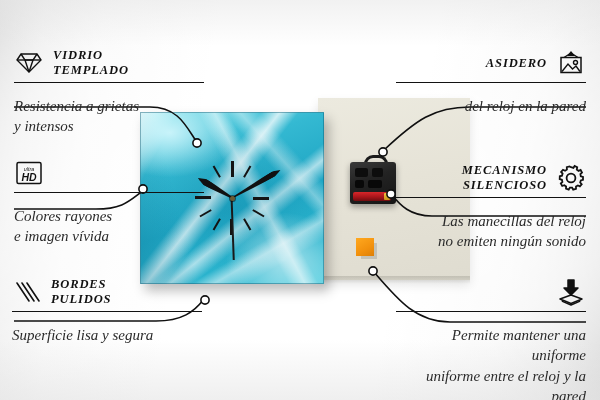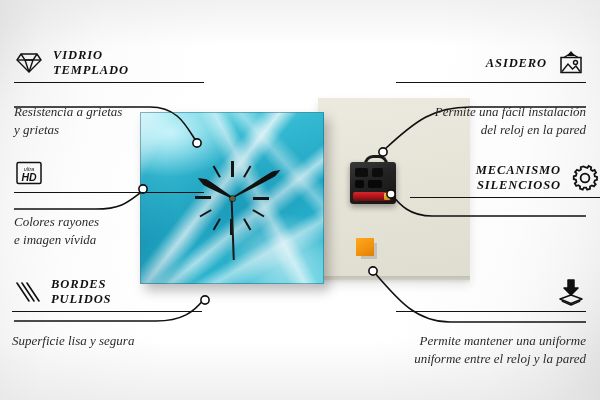--- a/index.html
+++ b/index.html
@@ -98,29 +98,29 @@
   .feat{position:absolute;width:190px;}
   .feat .hdrow{display:flex;align-items:center;gap:9px;}
   .feat.left .hdrow{justify-content:flex-start;}
   .feat.right .hdrow{justify-content:flex-end;}
   .ficon{width:30px;height:30px;flex:0 0 30px;display:flex;align-items:center;justify-content:center;}
   .ficon svg{display:block;}
   .ftitle{font-family:"Liberation Serif",serif;font-weight:bold;font-size:12.5px;
     letter-spacing:.9px;color:#111;line-height:1.18;text-transform:uppercase;}
   .feat.right .ftitle{text-align:right;}
   .frule{height:0;border-top:1.4px solid #121212;margin-top:4px;}
-  .fdesc{font-family:"Liberation Serif",serif;font-size:13px;color:#2a2a2a;
-    line-height:1.35;margin-top:20px;}
+  .fdesc{font-family:"Liberation Serif",serif;font-size:15px;color:#2a2a2a;
+    line-height:1.35;margin-top:13px;}
   .feat.right .fdesc{text-align:right;}
 
   .f1{left:14px;top:48px;}
   .f2{left:14px;top:158px;}
   .f3{left:12px;top:277px;}
   .f4{left:396px;top:48px;}
-  .f5{left:410px;top:163px;}
+  .f5{left:396px;top:163px;}
   .f6{left:396px;top:277px;}
 
   
   .links{position:absolute;inset:0;pointer-events:none;}
 </style>
 </head>
 <body>
 
 <div id="stage">
 
@@ -236,21 +236,21 @@
         </svg>
       </div>
       <div class="ftitle">
         <div>VIDRIO</div>
         <div>TEMPLADO</div>
       </div>
     </div>
     <div class="frule"></div>
     <div class="fdesc">
       <div>Resistencia a grietas</div>
-      <div>y grietas</div>
+      <div>y intensos</div>
     </div>
   </div>
 
   <div class="feat left f2">
     <div class="hdrow">
       <div class="ficon">
         <svg width="28" height="26" viewBox="0 0 28 26">
           <rect x="2" y="2.5" width="24" height="21" rx="1.5" fill="none" stroke="#111" stroke-width="1.5"></rect>
           <text x="14" y="11" font-family="Liberation Sans, sans-serif" font-size="5.4" text-anchor="middle" fill="#111">ultra</text>
           <text x="14" y="20.5" font-family="Liberation Sans, sans-serif" font-size="10.5" font-weight="bold" text-anchor="middle" fill="#111">HD</text>
@@ -294,39 +294,42 @@
           <path d="M15 1 L11 6 H19 Z" fill="#111" stroke="none"></path>
           <path d="M15 3 L8 7.5 M15 3 L22 7.5"></path>
           <rect x="5" y="7.5" width="20" height="15" stroke-width="1.5"></rect>
           <circle cx="19.5" cy="12.5" r="2"></circle>
           <path d="M6 21.5 L12 14 L16.5 19 L20 16 L24 21.5"></path>
         </svg>
       </div>
     </div>
     <div class="frule"></div>
     <div class="fdesc">
-      <div>Permite una fácil instalación</div>
       <div>del reloj en la pared</div>
     </div>
   </div>
 
   <div class="feat right f5">
     <div class="hdrow">
       <div class="ftitle">
         <div>MECANISMO</div>
         <div>SILENCIOSO</div>
       </div>
       <div class="ficon">
         <svg width="28" height="28" viewBox="0 0 28 28" fill="none" stroke="#111" stroke-width="1.8">
           <path d="M14 3.2 L16.4 3.9 L17.6 2 L20.2 3.3 L19.8 5.5 L21.6 6.9 L23.6 6 L25 8.6 L23.4 10.1 L23.8 12.3 L26 13 L26 15.9 L23.8 16.4 L23.2 18.5 L24.7 20.2 L22.9 22.3 L20.9 21.4 L19 22.6 L19 24.9 L16.2 25.6 L15.1 23.6 L12.9 23.6 L11.7 25.6 L9 24.7 L9.1 22.5 L7.3 21.2 L5.2 22 L3.8 19.5 L5.4 18 L4.9 15.8 L2.7 15.1 L2.8 12.3 L5 11.7 L5.6 9.6 L4.1 7.9 L6 5.8 L8 6.7 L9.9 5.5 L9.8 3.2 L12.6 2.5 Z"></path>
           <circle cx="14" cy="14" r="4.4"></circle>
         </svg>
       </div>
     </div>
     <div class="frule"></div>
+    <div class="fdesc">
+      <div>Las manecillas del reloj</div>
+      <div>no emiten ningún sonido</div>
+    </div>
   </div>
 
   <div class="feat right f6">
     <div class="hdrow">
       <div class="ftitle">
       </div>
       <div class="ficon">
         <svg width="28" height="28" viewBox="0 0 28 28" fill="none" stroke="#111" stroke-width="1.5" stroke-linejoin="round">
           <path d="M11 2 H17 V10 H21 L14 17 L7 10 H11 Z" fill="#111" stroke="#111"></path>
           <path d="M14 17 L3 21 L14 25.5 L25 21 Z"></path>

